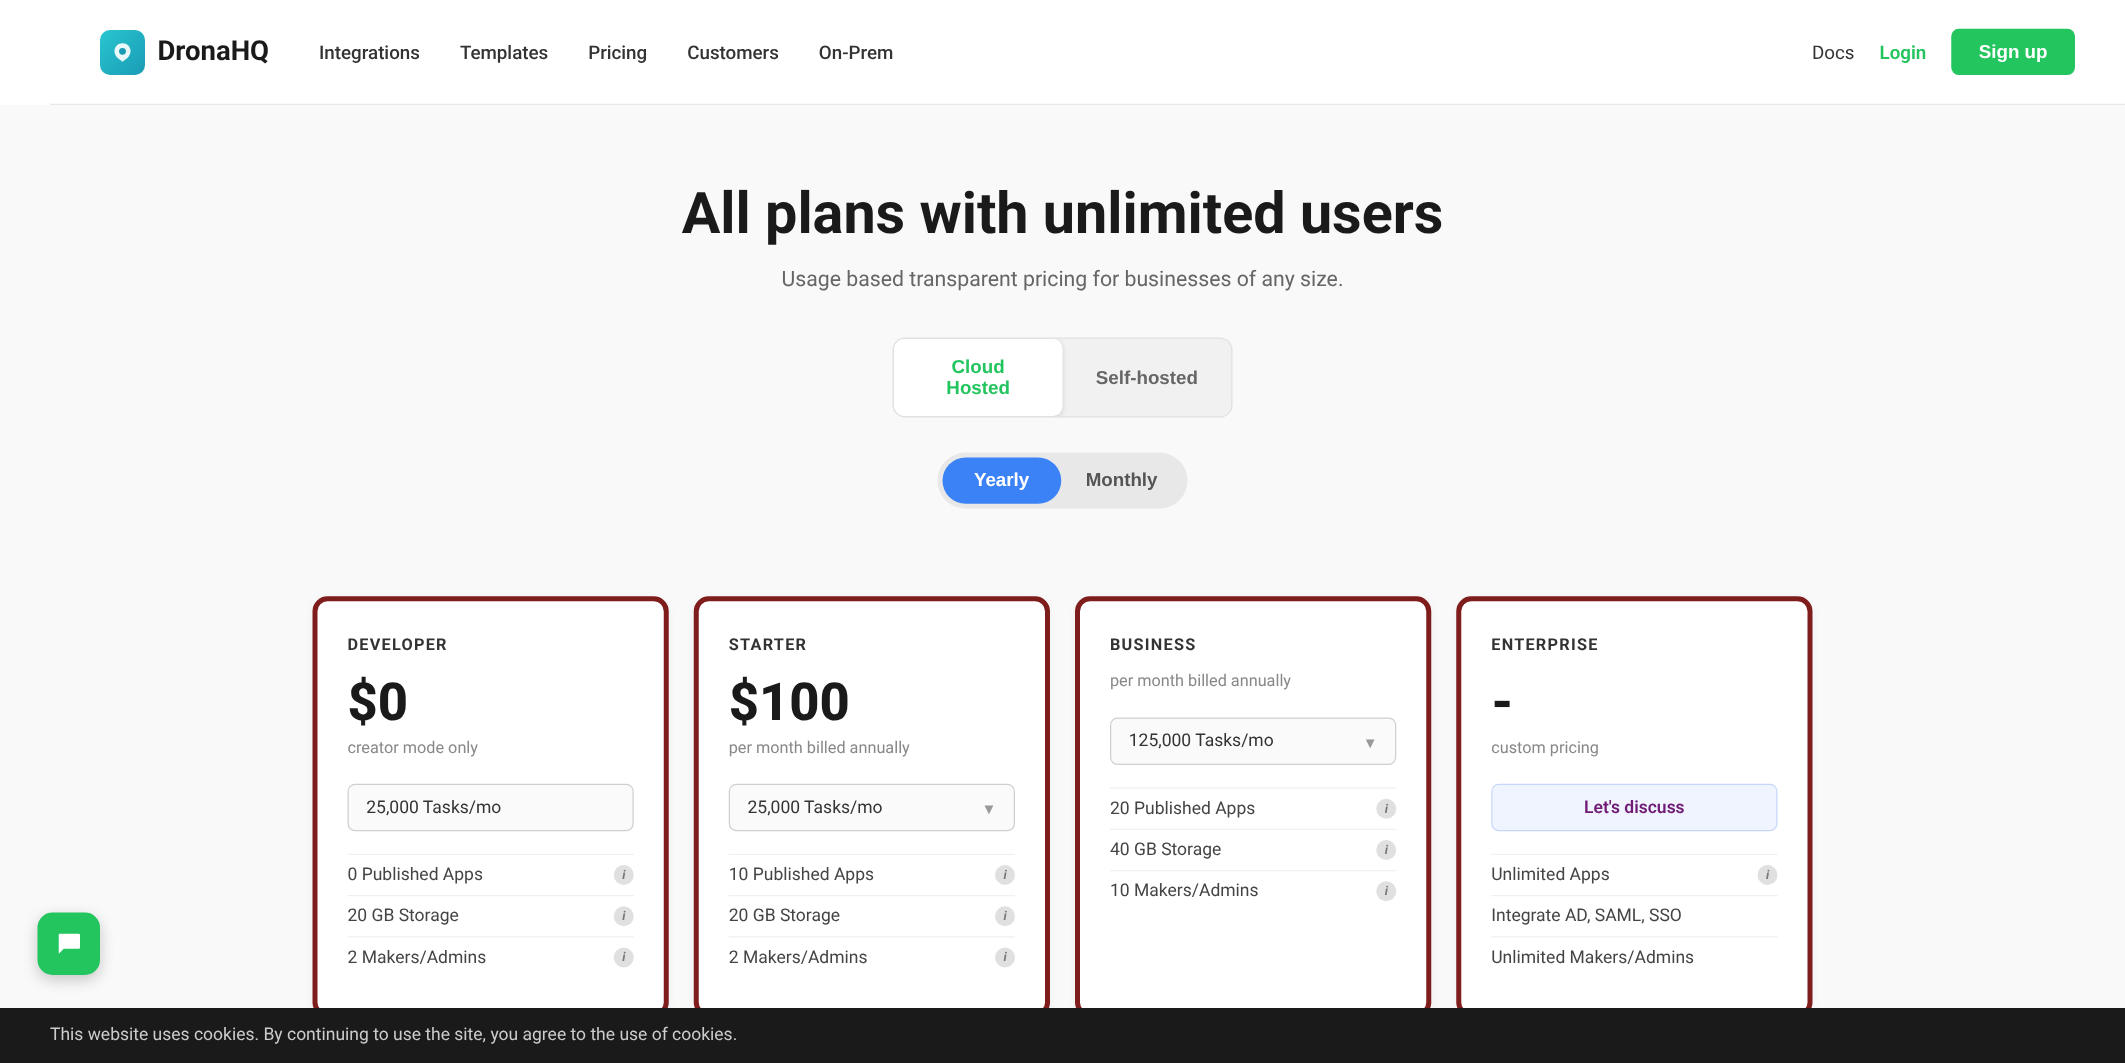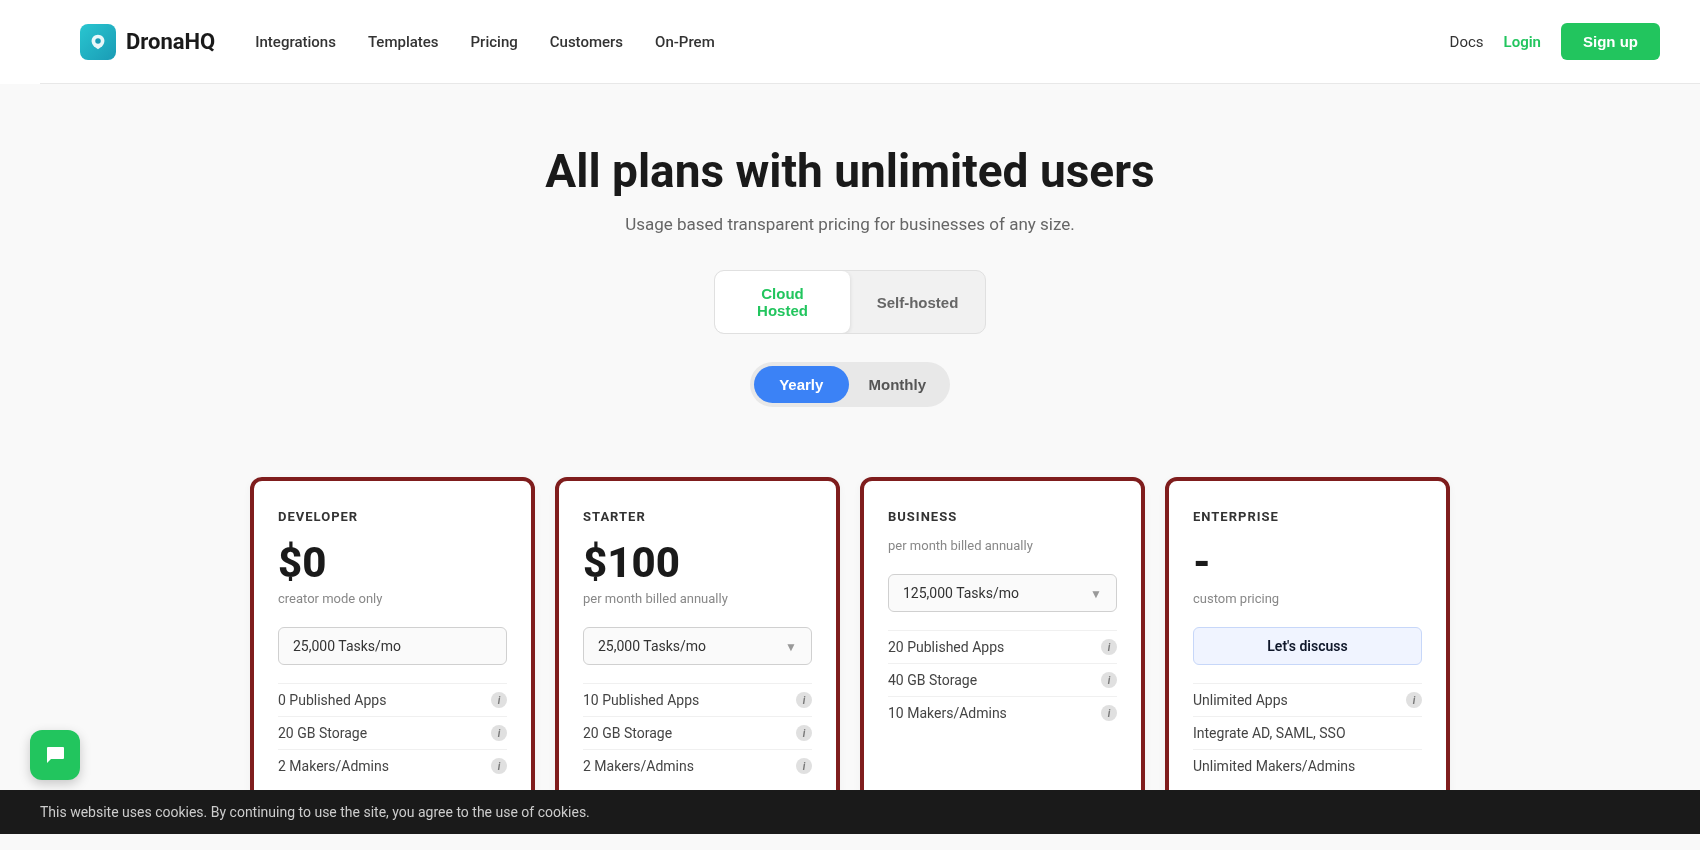--- a/index.html
+++ b/index.html
@@ -84,28 +84,28 @@
       padding: 8px 0; font-size: 14px; color: #444;
       border-top: 1px solid #f0f0f0;
     }
     .feature-row:first-of-type { border-top: none; }
     .info-icon {
       width: 16px; height: 16px; border-radius: 50%; background: #e0e0e0;
       display: flex; align-items: center; justify-content: center;
       font-size: 10px; color: #777; font-style: italic; font-weight: 700; flex-shrink: 0;
     }
     .lets-discuss {
-      background: #f0f4ff; color: #0f172a; border: 1px solid #c7d7f9;
+      background: #f0f4ff; color: #701a75; border: 1px solid #c7d7f9;
       border-radius: 6px; padding: 10px 14px; font-size: 14px; font-weight: 600;
       text-align: center; margin-bottom: 18px;
     }
 
     
     .cookie-banner {
-      position: fixed; bottom: 16px; left: 0; right: 0;
+      position: fixed; bottom: 0; left: 0; right: 0;
       background: #1a1a1a; color: #ccc; font-size: 14px;
       padding: 14px 40px; display: flex; align-items: center; justify-content: space-between;
       z-index: 200;
     }
     .cookie-text { flex: 1; }
     .cookie-actions { display: flex; align-items: center; gap: 12px; }
     .btn-accept {
       background: #3b82f6; color: #fff; border: none; padding: 9px 20px;
       border-radius: 6px; font-size: 14px; font-weight: 600; cursor: pointer;
     }

